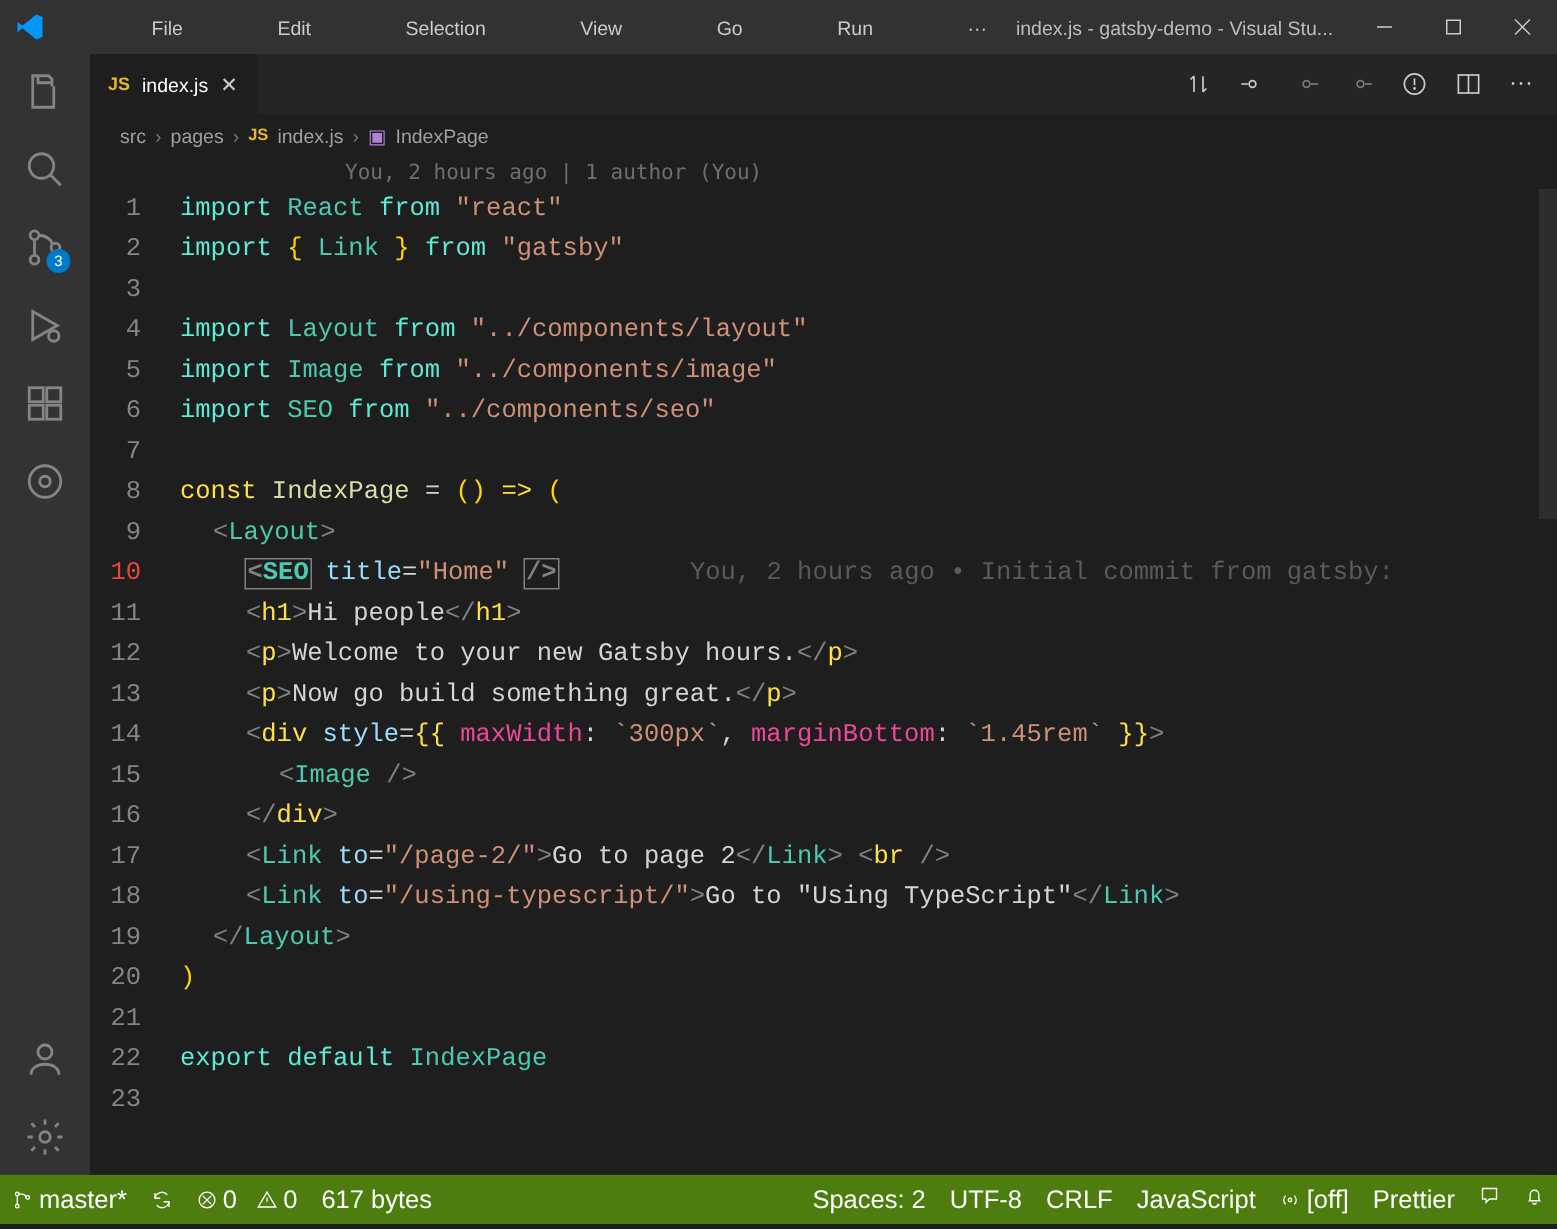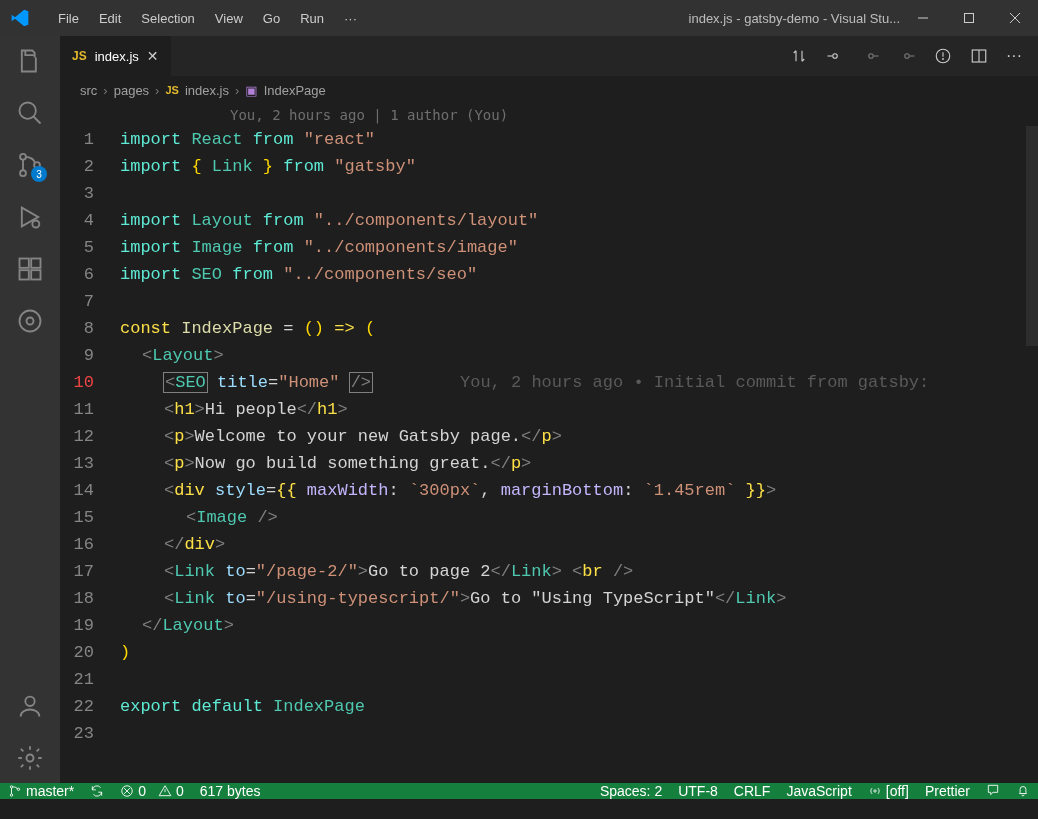--- a/index.html
+++ b/index.html
@@ -1,21 +1,21 @@
 <!DOCTYPE html>
 <html><head>
 <meta charset="utf-8">
 <style>
 * { margin:0; padding:0; box-sizing:border-box; }
 html,body { width:1038px; height:819px; overflow:hidden; font-family:"Segoe UI",Arial,sans-serif; background:#1e1e1e; color:#cccccc; }
 .titlebar { height:36px; background:#323233; display:flex; align-items:center; font-size:13px; color:#cccccc; }
 .titlebar .menu { display:flex; gap:4px; padding-left:10px; }
-.titlebar .menu-item { padding:6px 8px; cursor:default; }
+.titlebar .menu-item { padding:6px 8px; cursor:default;margin-left:43px; }
 .titlebar .vscode-logo { width:20px; height:20px; margin:0 10px; fill:#0098ff; }
-.titlebar .title { flex:1; text-align:right; color:#cccccc; opacity:0.9; }
+.titlebar .title { flex:1; text-align:center; color:#cccccc; opacity:0.9; }
 .titlebar .win-controls { display:flex; }
 .titlebar .win-btn { width:46px; height:36px; display:flex; align-items:center; justify-content:center; }
 .titlebar .win-btn svg { stroke:#cccccc; }
 .shell { display:flex; height:747px; }
 .activitybar { width:60px; background:#333333; display:flex; flex-direction:column; align-items:center; padding-top:10px; gap:22px; }
 .activitybar .act-icon { width:30px; height:30px; display:flex; align-items:center; justify-content:center; position:relative; }
 .activitybar .act-icon svg { stroke:#858585; fill:none; stroke-width:1.6; }
 .activitybar .badge { position:absolute; bottom:-2px; right:-2px; background:#007acc; color:#fff; font-size:10px; border-radius:50%; width:16px; height:16px; display:flex; align-items:center; justify-content:center; }
 .activitybar .bottom-icons { margin-top:auto; margin-bottom:10px; display:flex; flex-direction:column; gap:22px; }
 .main { flex:1; display:flex; flex-direction:column; background:#1e1e1e; }
@@ -32,34 +32,34 @@
 .breadcrumbs .sym-ico { color:#b180d7; }
 .codelens { font-family:Consolas,monospace; font-size:14px; color:#6f6f6f; padding-left:170px; height:22px; display:flex; align-items:center; }
 .editor { flex:1; font-family:Consolas,"Courier New",monospace; font-size:17px; line-height:27px; background:#1e1e1e; overflow:hidden; position:relative; }
 .line { display:flex; white-space:pre; }
 .gutter { width:60px; text-align:right; padding-right:26px; color:#858585; }
 .ln-active .gutter { color:#ef4444; }
 .indent { display:inline-block; width:22px; border-left:1px solid #404040; }
 .indent.gold { border-left:1px solid #b8a04a; }
 .code { position:relative; }
 .kw { color:#5eead4; }
-.id { color:#c4b5fd; }
+.id { color:#ec4899; }
 .ty { color:#4ec9b0; }
 .str { color:#ce9178; }
 .pu { color:#d4d4d4; }
 .br { color:#808080; }
 .tag { color:#4ec9b0; }
 .attr { color:#9cdcfe; }
 .txt { color:#d4d4d4; }
 .cst { color:#fde047; }
 .fn { color:#dcdcaa; }
 .gy { color:#ffd700; }
 .gl-annot { color:#5a5a5a; position:absolute; }
-.cursor-box { outline:1px solid #808080; padding:0 1px; }
-.statusbar { height:16px; background:#15803d; color:#ffffff; display:flex; align-items:center; font-size:14px; }
+.cursor-box { outline:1px solid #808080; padding:0 1px;font-weight:bold; }
+.statusbar { height:33px; background:#4d7c0f; color:#ffffff; display:flex; align-items:center; font-size:17px; }
 .statusbar .sb-item { padding:0 8px; display:flex; align-items:center; gap:4px; height:100%; }
 .statusbar .sb-right { margin-left:auto; display:flex;text-align:center; }
 .statusbar svg { stroke:#ffffff; fill:none; stroke-width:1.5; }
 .scroll { position:absolute; right:0; top:0; width:12px; height:100%; background:#1e1e1e; }
 .scroll .thumb { position:absolute; top:0; left:0; right:0; height:220px; background:rgba(255,255,255,0.07); }
 </style>
 </head>
 <body>
 
 <div class="titlebar">
@@ -211,21 +211,21 @@
       <div class="line"><div class="gutter">2</div><div class="code"><span class="kw">import</span> <span class="gy">{</span> <span class="ty">Link</span> <span class="gy">}</span> <span class="kw">from</span> <span class="str">"gatsby"</span></div></div>
       <div class="line"><div class="gutter">3</div><div class="code"></div></div>
       <div class="line"><div class="gutter">4</div><div class="code"><span class="kw">import</span> <span class="ty">Layout</span> <span class="kw">from</span> <span class="str">"../components/layout"</span></div></div>
       <div class="line"><div class="gutter">5</div><div class="code"><span class="kw">import</span> <span class="ty">Image</span> <span class="kw">from</span> <span class="str">"../components/image"</span></div></div>
       <div class="line"><div class="gutter">6</div><div class="code"><span class="kw">import</span> <span class="ty">SEO</span> <span class="kw">from</span> <span class="str">"../components/seo"</span></div></div>
       <div class="line"><div class="gutter">7</div><div class="code"></div></div>
       <div class="line"><div class="gutter">8</div><div class="code"><span class="cst">const</span> <span class="fn">IndexPage</span> <span class="pu">=</span> <span class="gy">()</span> <span class="cst">=&gt;</span> <span class="gy">(</span></div></div>
       <div class="line"><div class="gutter">9</div><div class="code"><span class="indent gold"></span><span class="br">&lt;</span><span class="tag">Layout</span><span class="br">&gt;</span></div></div>
       <div class="line ln-active"><div class="gutter">10</div><div class="code"><span class="indent gold"></span><span class="indent"></span><span class="cursor-box"><span class="br">&lt;</span><span class="tag">SEO</span></span> <span class="attr">title</span><span class="pu">=</span><span class="str">"Home"</span> <span class="cursor-box"><span class="br">/&gt;</span></span><span class="gl-annot" style="left:340px">You, 2 hours ago • Initial commit from gatsby:</span></div></div>
       <div class="line"><div class="gutter">11</div><div class="code"><span class="indent gold"></span><span class="indent"></span><span class="br">&lt;</span><span class="cst">h1</span><span class="br">&gt;</span><span class="txt">Hi people</span><span class="br">&lt;/</span><span class="cst">h1</span><span class="br">&gt;</span></div></div>
-      <div class="line"><div class="gutter">12</div><div class="code"><span class="indent gold"></span><span class="indent"></span><span class="br">&lt;</span><span class="cst">p</span><span class="br">&gt;</span><span class="txt">Welcome to your new Gatsby page.</span><span class="br">&lt;/</span><span class="cst">p</span><span class="br">&gt;</span></div></div>
+      <div class="line"><div class="gutter">12</div><div class="code"><span class="indent gold"></span><span class="indent"></span><span class="br">&lt;</span><span class="cst">p</span><span class="br">&gt;</span><span class="txt">Welcome to your new Gatsby hours.</span><span class="br">&lt;/</span><span class="cst">p</span><span class="br">&gt;</span></div></div>
       <div class="line"><div class="gutter">13</div><div class="code"><span class="indent gold"></span><span class="indent"></span><span class="br">&lt;</span><span class="cst">p</span><span class="br">&gt;</span><span class="txt">Now go build something great.</span><span class="br">&lt;/</span><span class="cst">p</span><span class="br">&gt;</span></div></div>
       <div class="line"><div class="gutter">14</div><div class="code"><span class="indent gold"></span><span class="indent"></span><span class="br">&lt;</span><span class="cst">div</span> <span class="attr">style</span><span class="pu">=</span><span class="cst">{{</span> <span class="id">maxWidth</span><span class="pu">:</span> <span class="str">`300px`</span><span class="pu">,</span> <span class="id">marginBottom</span><span class="pu">:</span> <span class="str">`1.45rem`</span> <span class="cst">}}</span><span class="br">&gt;</span></div></div>
       <div class="line"><div class="gutter">15</div><div class="code"><span class="indent gold"></span><span class="indent"></span><span class="indent"></span><span class="br">&lt;</span><span class="tag">Image</span> <span class="br">/&gt;</span></div></div>
       <div class="line"><div class="gutter">16</div><div class="code"><span class="indent gold"></span><span class="indent"></span><span class="br">&lt;/</span><span class="cst">div</span><span class="br">&gt;</span></div></div>
       <div class="line"><div class="gutter">17</div><div class="code"><span class="indent gold"></span><span class="indent"></span><span class="br">&lt;</span><span class="tag">Link</span> <span class="attr">to</span><span class="pu">=</span><span class="str">"/page-2/"</span><span class="br">&gt;</span><span class="txt">Go to page 2</span><span class="br">&lt;/</span><span class="tag">Link</span><span class="br">&gt;</span><span> </span><span class="br">&lt;</span><span class="cst">br</span> <span class="br">/&gt;</span></div></div>
       <div class="line"><div class="gutter">18</div><div class="code"><span class="indent gold"></span><span class="indent"></span><span class="br">&lt;</span><span class="tag">Link</span> <span class="attr">to</span><span class="pu">=</span><span class="str">"/using-typescript/"</span><span class="br">&gt;</span><span class="txt">Go to "Using TypeScript"</span><span class="br">&lt;/</span><span class="tag">Link</span><span class="br">&gt;</span></div></div>
       <div class="line"><div class="gutter">19</div><div class="code"><span class="indent gold"></span><span class="br">&lt;/</span><span class="tag">Layout</span><span class="br">&gt;</span></div></div>
       <div class="line"><div class="gutter">20</div><div class="code"><span class="gy">)</span></div></div>
       <div class="line"><div class="gutter">21</div><div class="code"></div></div>
       <div class="line"><div class="gutter">22</div><div class="code"><span class="kw">export</span> <span class="kw">default</span> <span class="ty">IndexPage</span></div></div>

